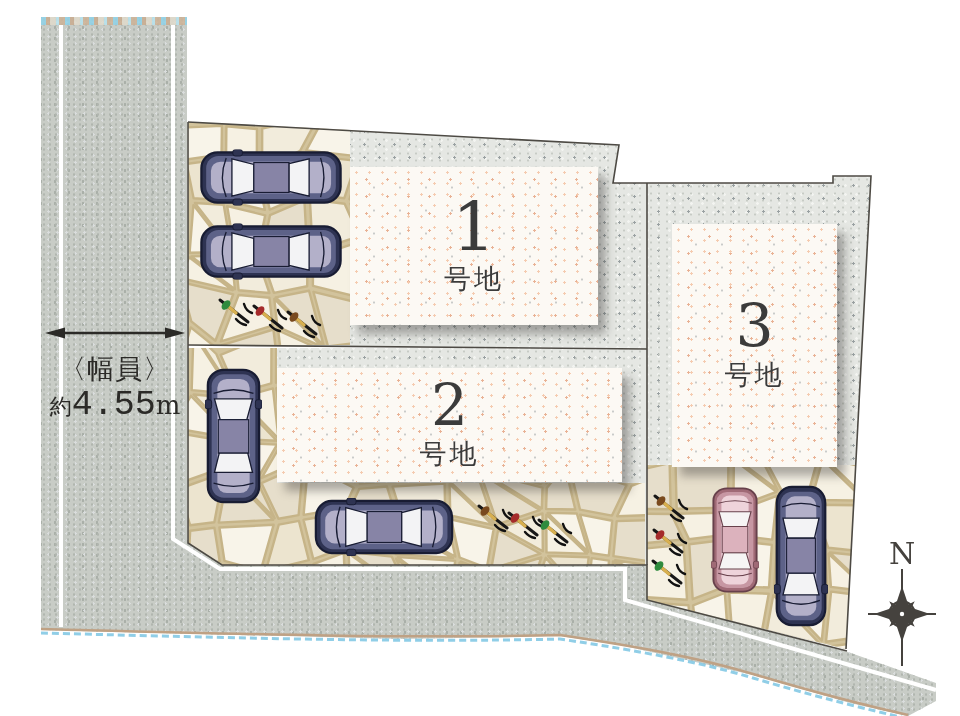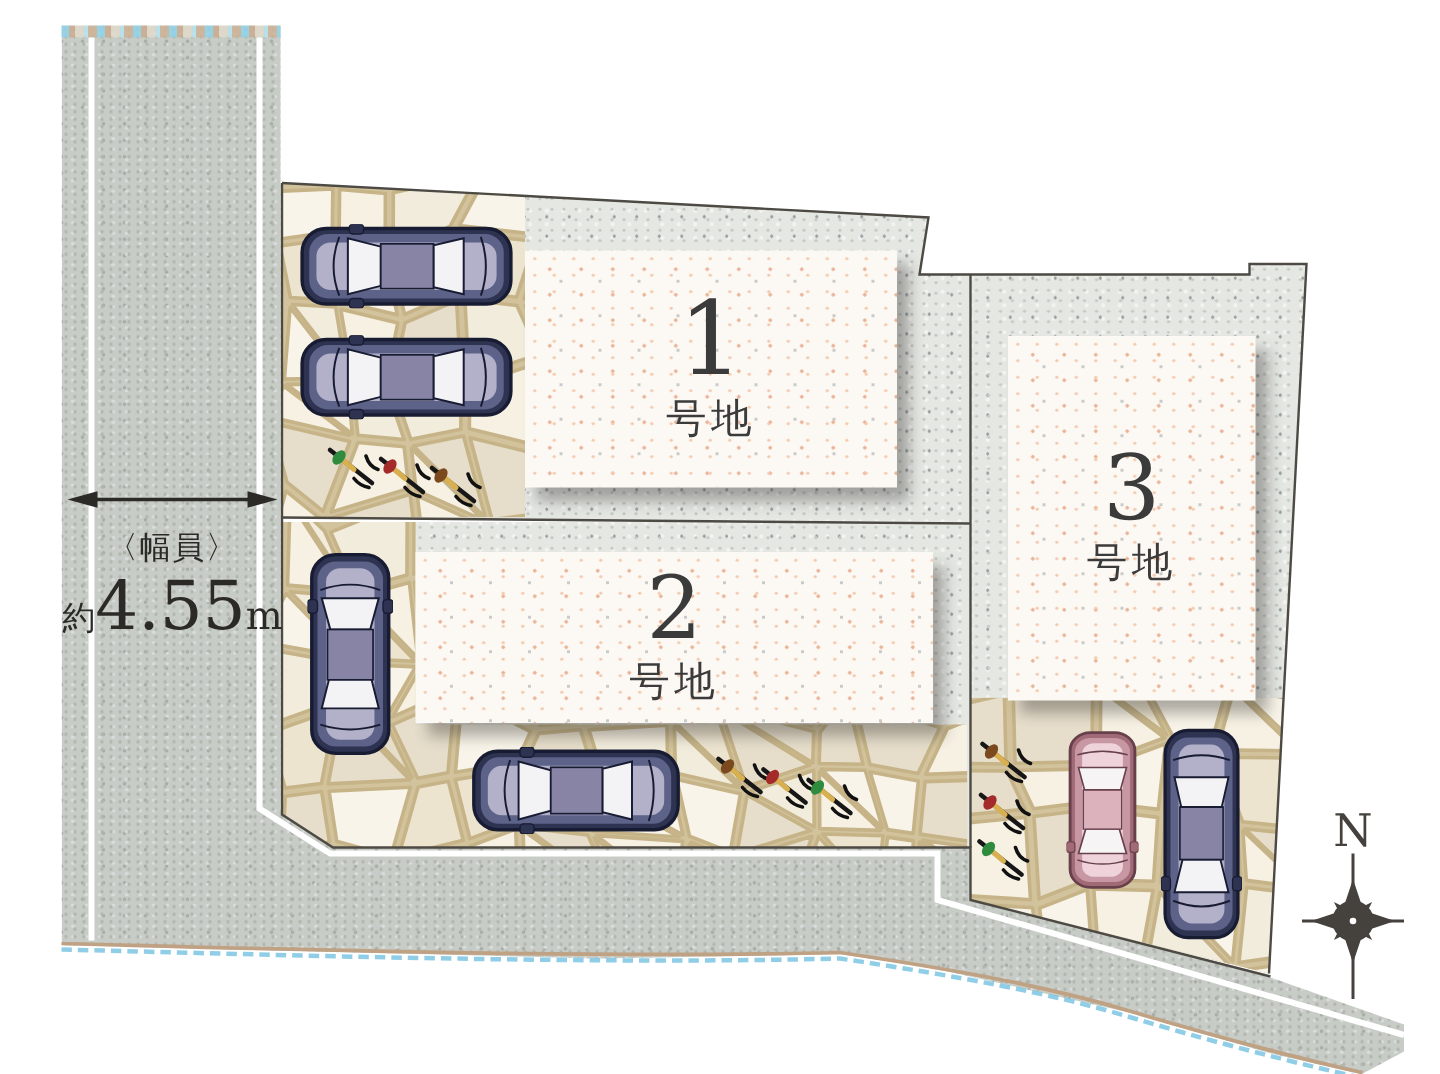--- a/index.html
+++ b/index.html
@@ -40,23 +40,23 @@
     color:#3b3b3b;
   }
   .lotnum{line-height:.95;}
   .lotsuf{font-size:27px;letter-spacing:3px;margin-top:2px;}
   #b1 .lotnum{font-size:68px;}
   #b2 .lotnum{font-size:58px;}
   #b3 .lotnum{font-size:60px;}
   .stone-svg,.overlay-svg{display:block;}
   
   .width-note{left:36px;top:325px;width:158px;text-align:center;color:#2b2a27;}
-  .wl1{font-size:21px;margin-top:6px;letter-spacing:1px;}
+  .wl1{font-size:27px;margin-top:6px;letter-spacing:1px;}
   .wl2{font-size:22px;margin-top:-2px;white-space:nowrap;}
-  .wl2 .big{font-size:45px;}
+  .wl2 .big{font-size:35px;font-family:Liberation Mono, monospace;}
   .wl2 .unit{font-size:26px;}
   .car{position:absolute;}
   .plant{position:absolute;}
   .road-topstrip{
     background:repeating-linear-gradient(90deg,
       #8fd2e8 0 5px,#c9ab8e 5px 9px,#e0dacb 9px 15px,#b7e3ef 15px 18px,#cdb296 18px 24px);
     opacity:.85;
   }
 </style>
 </head>

